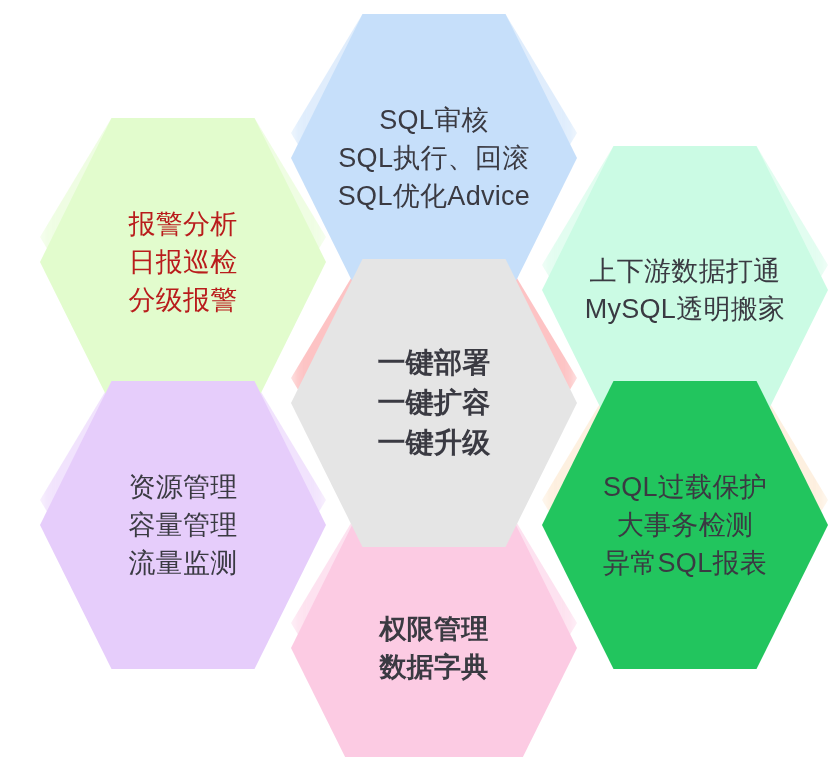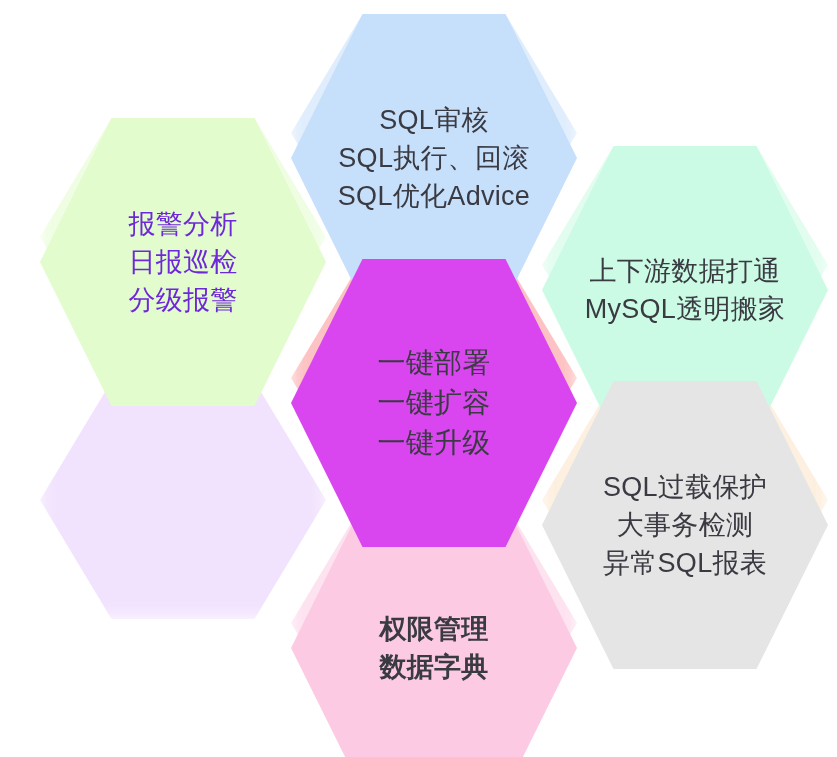--- a/index.html
+++ b/index.html
@@ -79,53 +79,58 @@
   .z1 { z-index: 2; }
   .z2 { z-index: 3; }
 </style>
 </head>
 <body>
 
 <div id="honeycomb" style="background: rgb(255, 255, 255);">
 
   <div class="hex-shadow pos-top-left" style="background: rgb(226, 252, 205);"></div>
   <div class="hex pos-top-left z1" style="background: rgb(226, 252, 205);">
-    <div class="hex-label" style="color: #6d28d9;">报警分析
+    <div class="hex-label" style="color: #b91c1c;">报警分析
 日报巡检
 分级报警</div>
   </div>
 
   <div class="hex-shadow pos-top-right" style="background: rgb(203, 251, 228);"></div>
   <div class="hex pos-top-right z1" style="background: rgb(203, 251, 228);">
     <div class="hex-label" style="color: rgb(58, 58, 66);">上下游数据打通
 MySQL透明搬家</div>
   </div>
 
   <div class="hex-shadow pos-bottom-left" style="background: rgb(230, 205, 251);"></div>
+  <div class="hex pos-bottom-left z1" style="background: rgb(230, 205, 251);">
+    <div class="hex-label" style="color: rgb(58, 58, 66);">资源管理
+容量管理
+流量监测</div>
+  </div>
 
   <div class="hex-shadow pos-bottom-right" style="background: rgb(252, 227, 198);"></div>
-  <div class="hex pos-bottom-right z1" style="background: #e5e5e5;">
+  <div class="hex pos-bottom-right z1" style="background: #22c55e;">
     <div class="hex-label" style="color: rgb(58, 58, 66);">SQL过载保护
 大事务检测
 异常SQL报表</div>
   </div>
 
   <div class="hex-shadow pos-top" style="background: rgb(198, 223, 250);"></div>
   <div class="hex pos-top z2" style="background: rgb(198, 223, 250);">
     <div class="hex-label" style="color: rgb(58, 58, 66);">SQL审核
 SQL执行、回滚
 SQL优化Advice</div>
   </div>
 
   <div class="hex-shadow pos-bottom" style="background: rgb(252, 203, 227);"></div>
   <div class="hex pos-bottom z2" style="background: rgb(252, 203, 227);">
     <div class="hex-label" style="color: rgb(58, 58, 66);">权限管理
 数据字典</div>
   </div>
 
   <div class="hex-shadow pos-center" style="background: rgb(251, 147, 148);"></div>
-  <div class="hex center pos-center z2" style="background: #d946ef;">
+  <div class="hex center pos-center z2" style="background: #e5e5e5; font-weight: bold;">
     <div class="hex-label" style="color: rgb(58, 58, 66);">一键部署
 一键扩容
 一键升级</div>
   </div>
 
 </div>
 
 </body></html>

